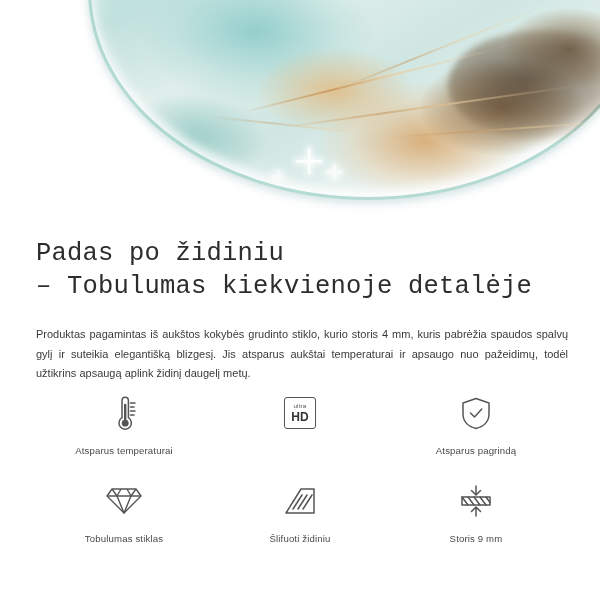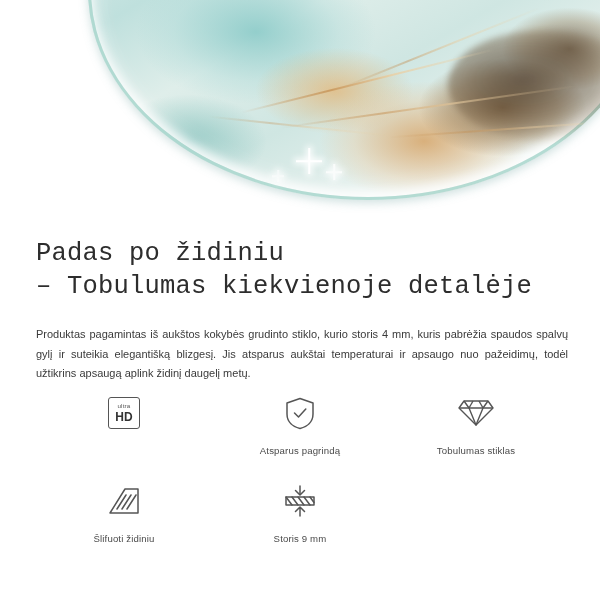--- a/index.html
+++ b/index.html
@@ -215,20 +215,34 @@
   <div class="content">
     <h1 class="headline">
       <span>Padas po židiniu</span>
       <span class="line2">– Tobulumas kiekvienoje detalėje</span>
     </h1>
     <p class="body-copy">Produktas pagamintas iš aukštos kokybės grudinto stiklo, kurio storis 4 mm, kuris pabrėžia spaudos spalvų gylį ir suteikia elegantišką blizgesį. Jis atsparus aukštai temperaturai ir apsaugo nuo pažeidimų, todėl užtikrins apsaugą aplink židinį daugelį metų.</p>
   </div>
 
   <div class="features">
 
+    <div class="feature">
+      <div class="feature-icon">
+        <svg width="34" height="40" viewBox="0 0 34 40" fill="none" stroke="#555" stroke-width="1.5" stroke-linecap="round">
+          <path d="M15 7.5a3.2 3.2 0 0 1 6.4 0v17.2a6.2 6.2 0 1 1-6.4 0z"></path>
+          <line x1="18.2" y1="12" x2="18.2" y2="27.5" stroke-width="2.4"></line>
+          <circle cx="18.2" cy="30.2" r="3.4" fill="#555" stroke="none"></circle>
+          <line x1="23.5" y1="10" x2="28" y2="10"></line>
+          <line x1="23.5" y1="14" x2="27" y2="14"></line>
+          <line x1="23.5" y1="18" x2="28" y2="18"></line>
+          <line x1="23.5" y1="22" x2="27" y2="22"></line>
+        </svg>
+      </div>
+      <div class="feature-label">Atsparus temperaturai</div>
+    </div>
 
     <div class="feature">
       <div class="feature-icon">
         <div class="ultrahd-box">
           <span class="ultrahd-top">ultra</span>
           <span class="ultrahd-bot">HD</span>
         </div>
       </div>
     </div>
 

